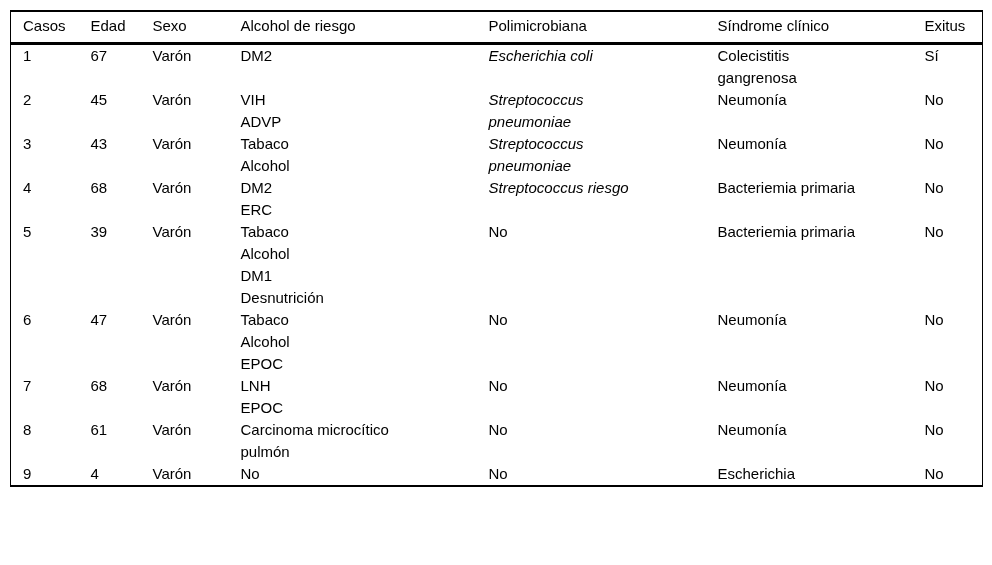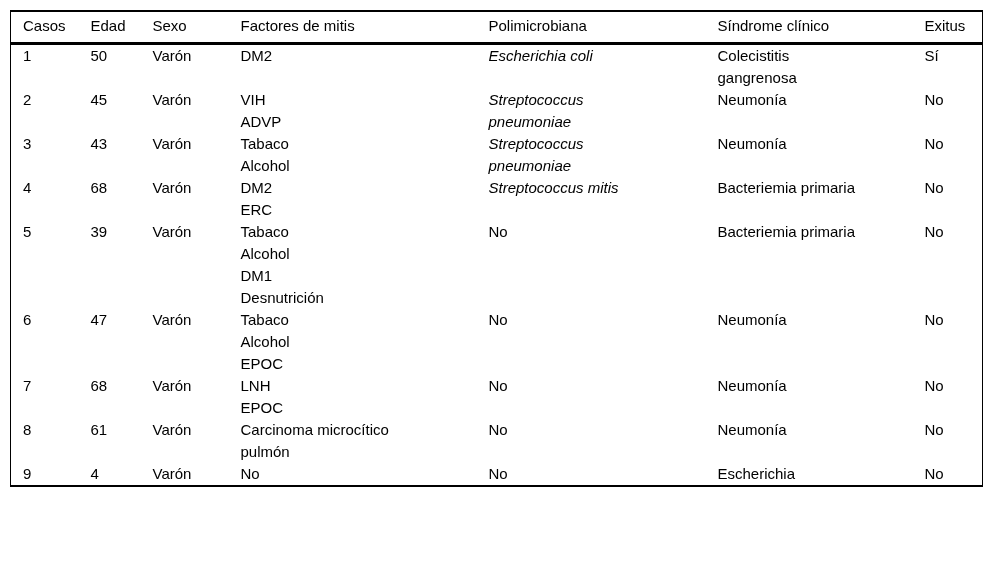--- a/index.html
+++ b/index.html
@@ -72,33 +72,33 @@
       <col class="c-fact">
       <col class="c-poli">
       <col class="c-sind">
       <col class="c-exit">
     </colgroup>
     <thead>
       <tr>
         <th>Casos</th>
         <th>Edad</th>
         <th>Sexo</th>
-        <th>Factores de mitis</th>
+        <th>Alcohol de riesgo</th>
         <th>Polimicrobiana</th>
         <th>Síndrome clínico</th>
         <th>Exitus</th>
       </tr>
     </thead>
     <tbody>
         <tr>
           <td>
             <div>1</div>
           </td>
           <td>
-            <div>50</div>
+            <div>67</div>
           </td>
           <td>
             <div>Varón</div>
           </td>
           <td>
             <div>DM2</div>
           </td>
           <td class="italic">
             <div>Escherichia coli</div>
           </td>
@@ -168,21 +168,21 @@
             <div>68</div>
           </td>
           <td>
             <div>Varón</div>
           </td>
           <td>
             <div>DM2</div>
             <div>ERC</div>
           </td>
           <td class="italic">
-            <div>Streptococcus mitis</div>
+            <div>Streptococcus riesgo</div>
           </td>
           <td>
             <div>Bacteriemia primaria</div>
           </td>
           <td>
             <div>No</div>
           </td>
         </tr>
         <tr>
           <td>

